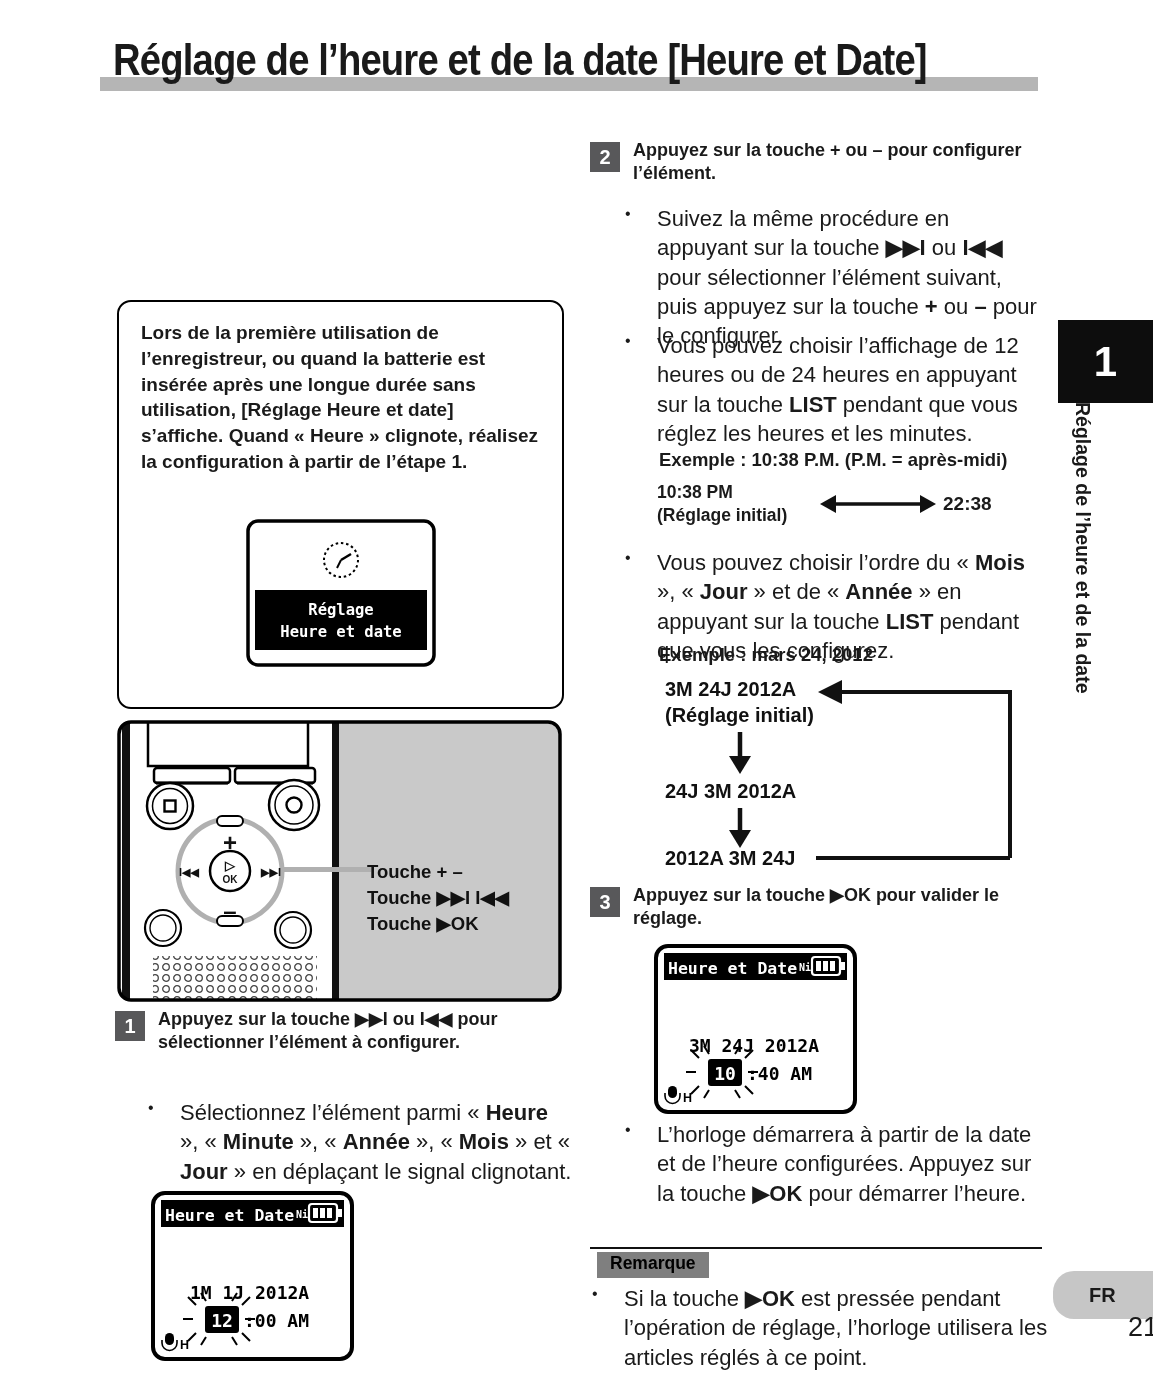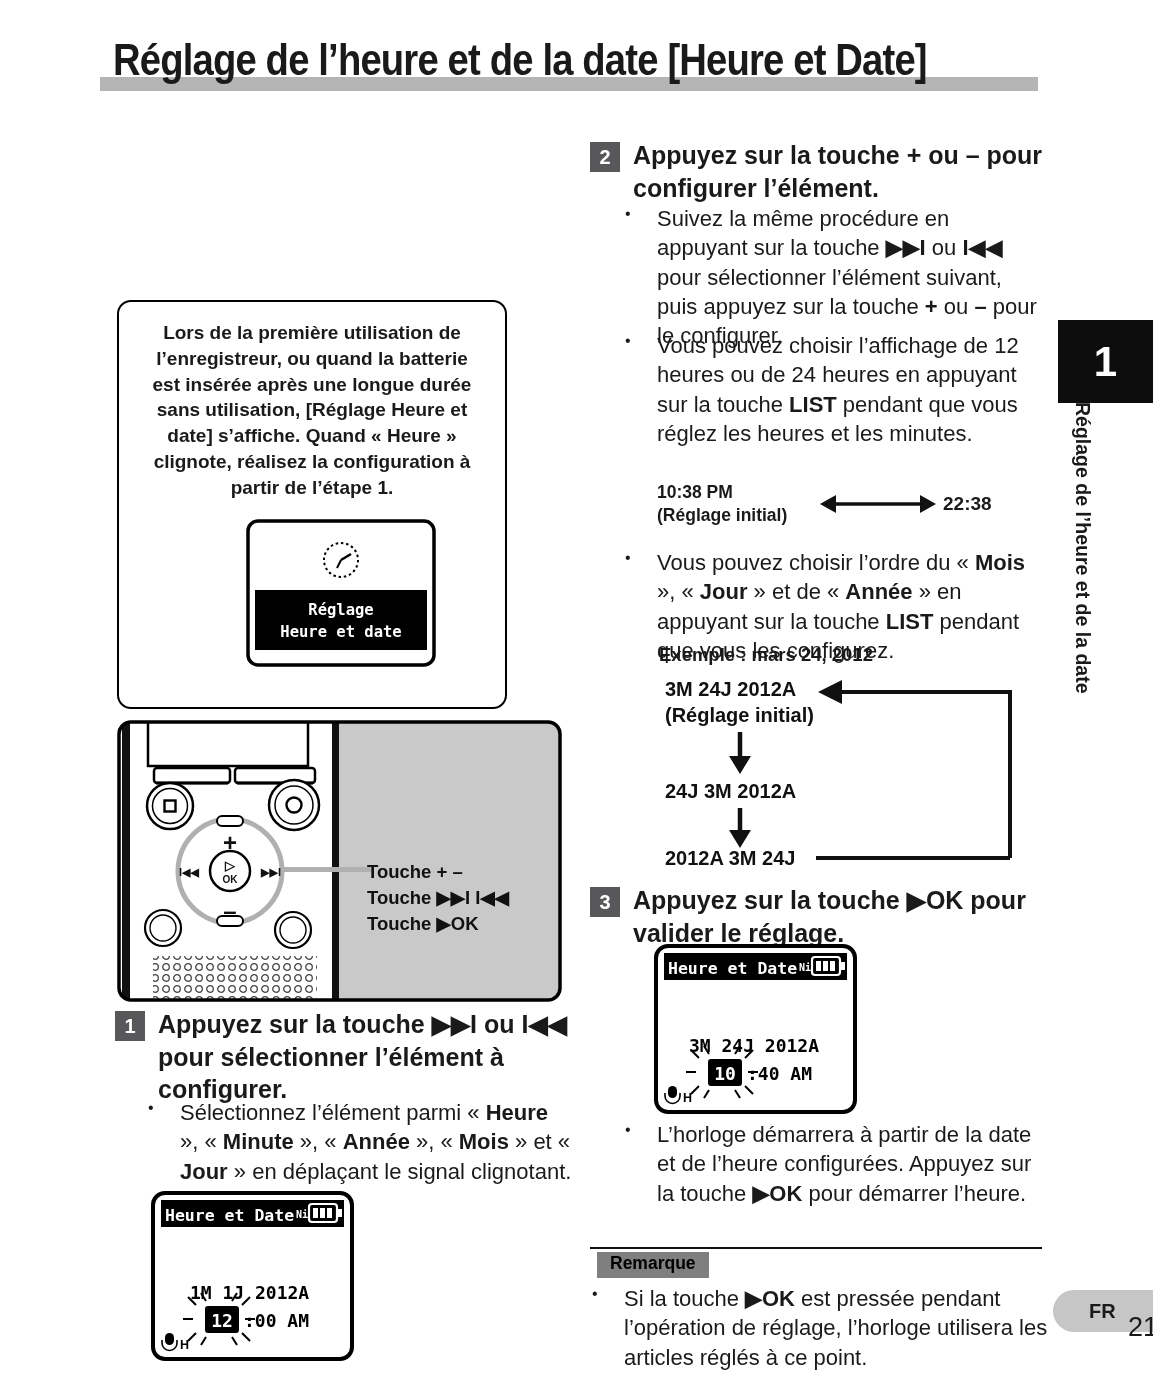--- a/index.html
+++ b/index.html
@@ -6,42 +6,42 @@
   #page{position:relative;width:1153px;height:1398px;background:#fff;overflow:hidden;
         font-family:"Liberation Sans",sans-serif;color:#1a1a1a;padding-left:48px;}
   .abs{position:absolute;}
   .b{font-weight:bold;}
   
   .title-bar{left:100px;top:77px;width:938px;height:14px;background:#b5b5b5;}
   .title{left:113px;top:34px;font-size:45px;font-weight:bold;letter-spacing:-1px;
          white-space:nowrap;transform:scaleX(.85);transform-origin:left top;z-index:2;}
   
   .intro{left:115px;top:141px;width:460px;font-size:17.5px;line-height:1.43;}
-  .noticebox{left:117px;top:300px;width:390px;height:409px;border:2.5px solid #000;
-             border-radius:14px;box-sizing:border-box;padding:18px 22px 0;text-align:center;}
+  .noticebox{left:117px;top:300px;width:447px;height:409px;border:2.5px solid #000;
+             border-radius:14px;box-sizing:border-box;padding:18px 22px 0;}
   .noticetext{font-weight:bold;font-size:19px;line-height:1.36;}
   .step{display:flex;gap:13px;}
   .stepnum{width:30px;height:30px;background:#58585a;color:#fff;font-weight:bold;font-size:20px;
            display:flex;align-items:center;justify-content:center;flex:none;margin-top:3px;}
-  .stepheading{font-weight:bold;font-size:25px;line-height:1.3;}
+  .stepheading{font-weight:bold;font-size:18px;line-height:1.3;}
   .bullet{display:flex;}
   .bullet .dot{width:32px;flex:none;font-size:16px;padding-top:1px;}
   .bullet .txt{font-size:22px;line-height:1.33;}
   .example{font-weight:bold;font-size:18.5px;white-space:nowrap;}
   .tdiag{display:flex;align-items:center;}
   .tdiag .from{width:160px;font-size:17.5px;font-weight:bold;line-height:1.3;}
   .tdiag .to{font-size:19px;font-weight:bold;margin-left:4px;}
   
   .chaptab{left:1058px;top:320px;width:95px;height:83px;background:#0d0d0d;color:#fff;
            display:flex;align-items:center;justify-content:center;font-size:42px;font-weight:bold;}
   .vtitle{left:1071px;top:402px;height:320px;writing-mode:vertical-rl;font-weight:bold;
           font-size:19.5px;white-space:nowrap;}
-  .frpill{left:1053px;top:1271px;width:100px;height:42px;background:#c6c6c6;
+  .frpill{left:1053px;top:1271px;width:100px;height:48px;background:#c6c6c6;
           border-radius:21px 0 0 21px;display:flex;align-items:center;padding-left:36px;
-          box-sizing:border-box;font-weight:bold;font-size:20px;margin-top:19px;}
+          box-sizing:border-box;font-weight:bold;font-size:20px;}
   .pagenum{left:1128px;top:1312px;font-size:27px;font-weight:normal;}
   
   .noteline{left:590px;top:1247px;width:452px;height:2px;background:#111;}
   .notelabel{left:597px;top:1252px;background:#7f7f7f;color:#000000;font-weight:bold;
              font-size:17.5px;padding:1px 13px 4px;}
   
   svg{font-family:"Liberation Sans",sans-serif;}
   .lcdh{font-family:"DejaVu Sans Mono",monospace;font-weight:bold;font-size:16.5px;fill:#fff;}
   .lcdni{font-family:"DejaVu Sans Mono",monospace;font-weight:bold;font-size:10px;fill:#fff;}
   .lcdt{font-family:"DejaVu Sans Mono",monospace;font-weight:bold;font-size:18px;fill:#000;}
@@ -181,20 +181,21 @@
     <div class="stepheading">Appuyez sur la touche + ou – pour configurer l’élément.</div>
   </div>
   <div class="abs bullet" style="left:625px;top:204px;width:420px">
     <div class="dot">•</div>
     <div class="txt"><span>Suivez la même procédure en appuyant sur la touche </span><span class="b">▶▶I</span><span> ou </span><span class="b">I◀◀</span><span> pour sélectionner l’élément suivant, puis appuyez sur la touche </span><span class="b">+</span><span> ou </span><span class="b">–</span><span> pour le configurer.</span></div>
   </div>
   <div class="abs bullet" style="left:625px;top:331px;width:420px">
     <div class="dot">•</div>
     <div class="txt"><span>Vous pouvez choisir l’affichage de 12 heures ou de 24 heures en appuyant sur la touche </span><span class="b">LIST</span><span> pendant que vous réglez les heures et les minutes.</span></div>
   </div>
+  <div class="abs example" style="left:659px;top:449px">Exemple : 10:38 P.M. (P.M. = après-midi)</div>
   <div class="abs tdiag" style="left:657px;top:481px;width:390px">
     <div class="from">
       <div>10:38 PM</div>
       <div>(Réglage initial)</div>
     </div>
     <svg width="122" height="26" viewBox="0 0 122 26">
       <line x1="16" y1="13" x2="106" y2="13" stroke="#111" stroke-width="3.5"></line>
       <polygon points="3,13 19,4 19,22" fill="#111"></polygon>
       <polygon points="119,13 103,4 103,22" fill="#111"></polygon>
     </svg>

